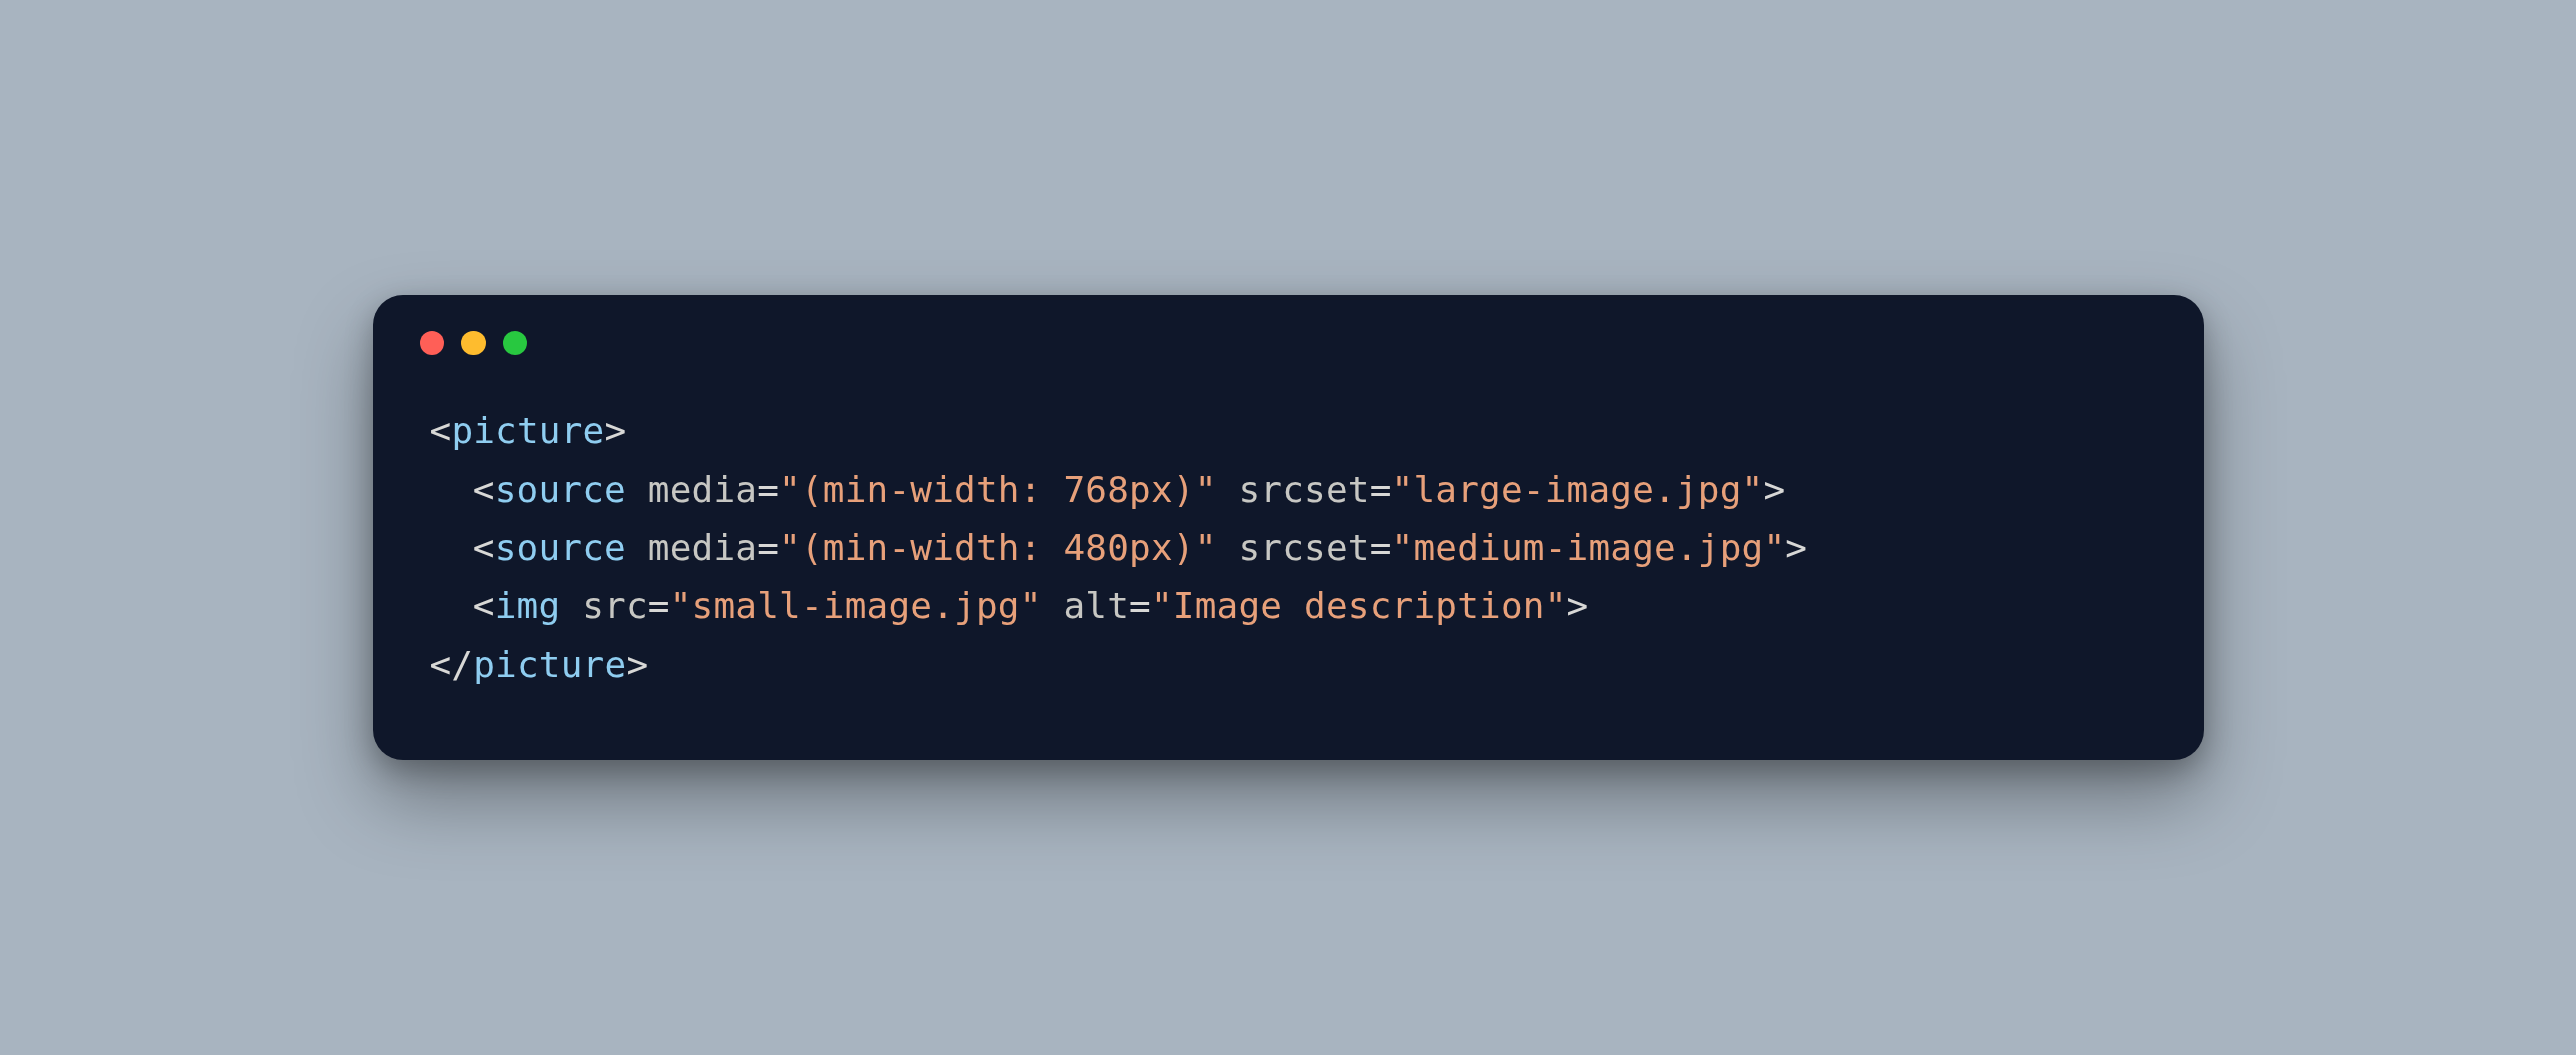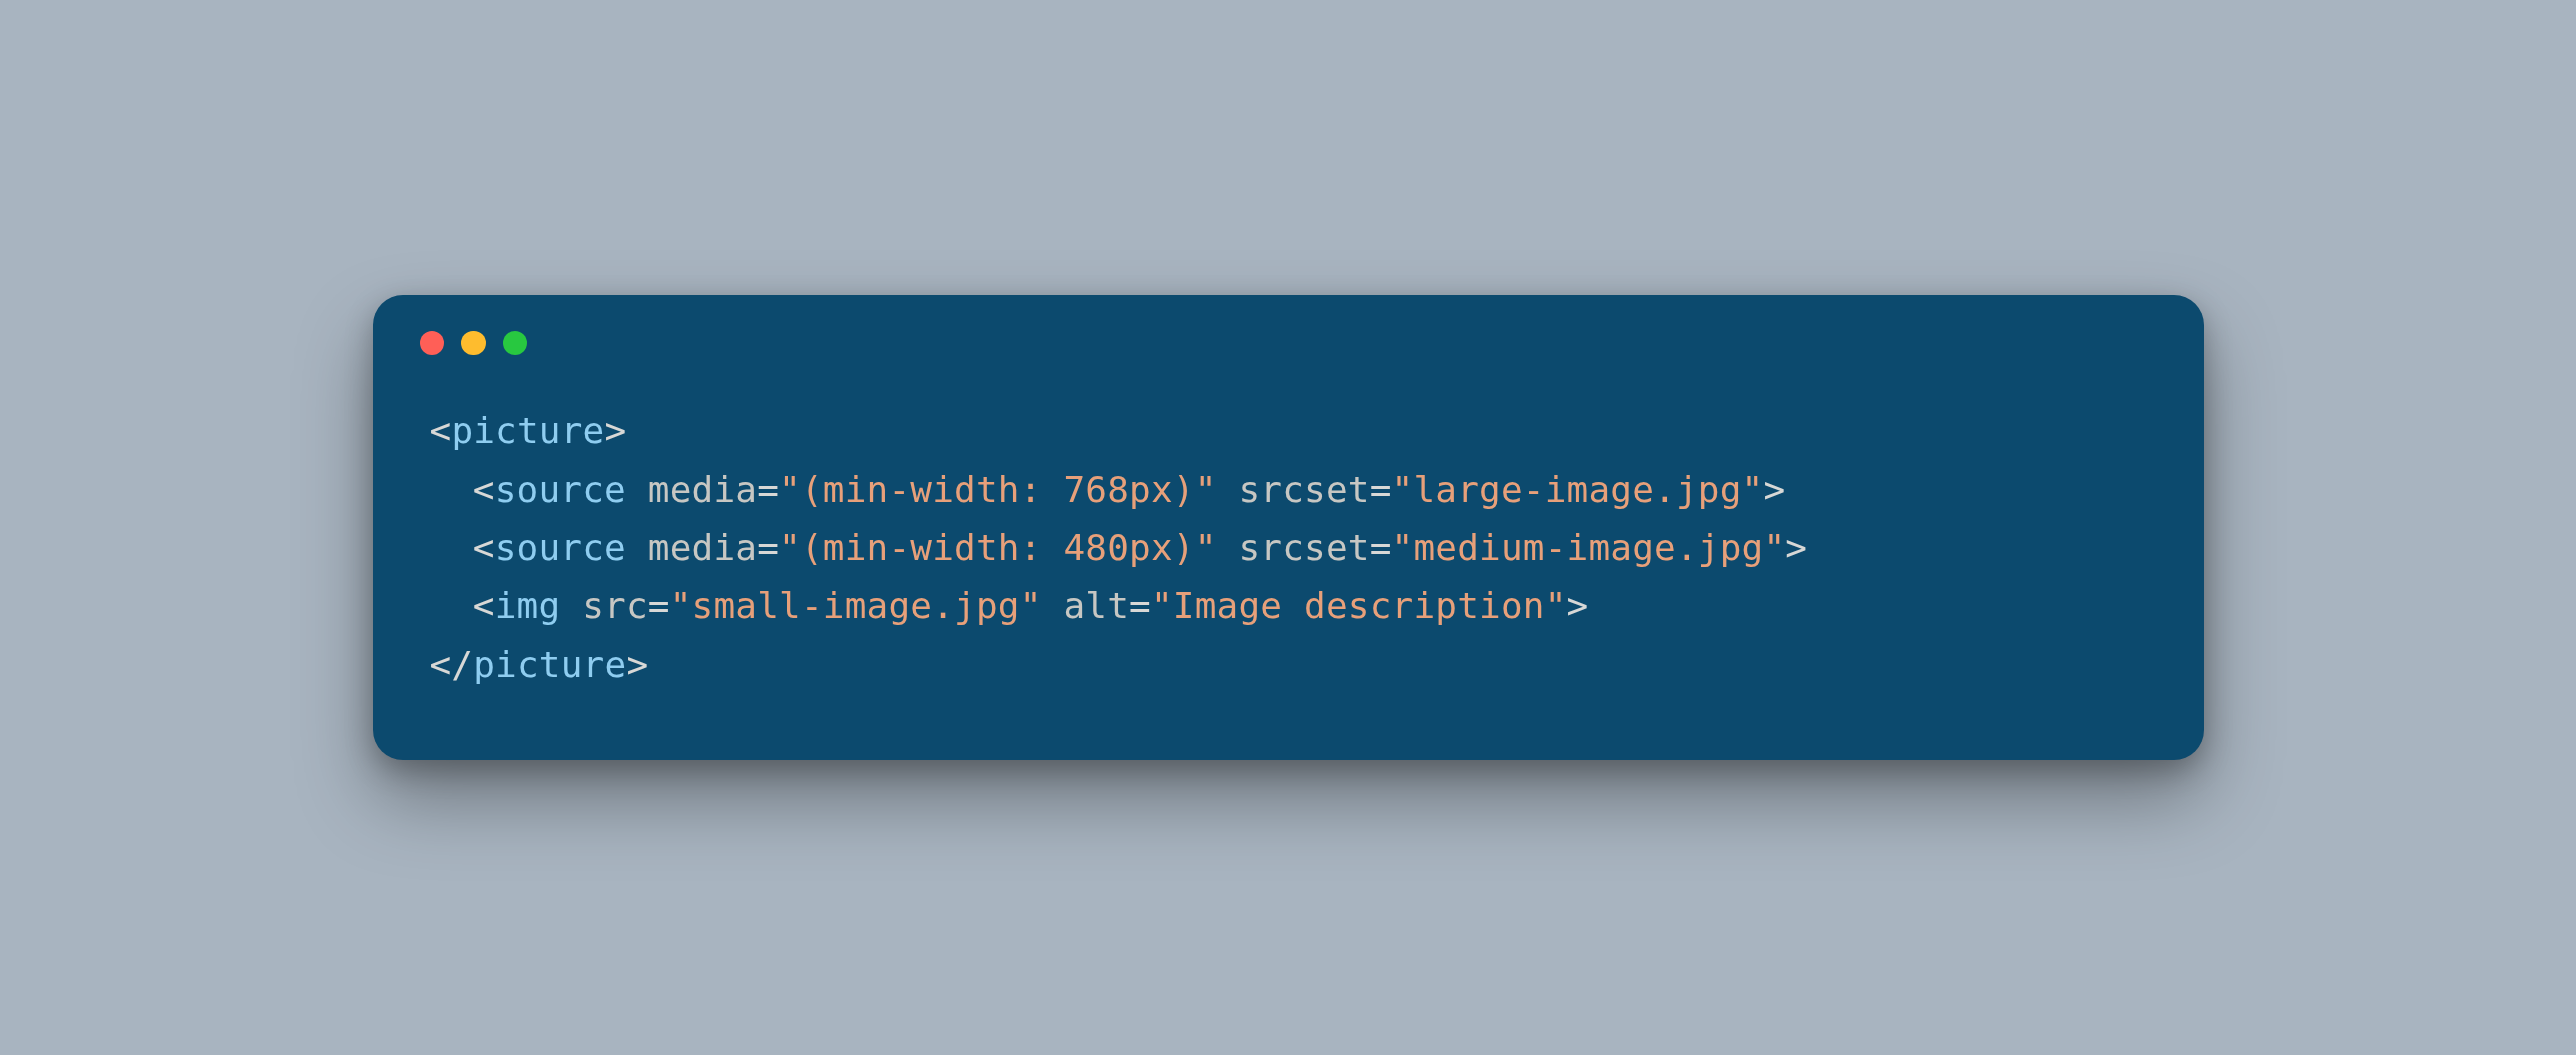--- a/index.html
+++ b/index.html
@@ -7,21 +7,21 @@
     width: 2576px;
     height: 1055px;
     background: #a8b4c0;
     font-family: ui-monospace, "SF Mono", Menlo, Monaco, Consolas, monospace;
     display: flex;
     align-items: center;
     justify-content: center;
   }
   .window {
     width: 1831px;
-    background: #0c4a6e;
+    background: #0f172a;
     border-radius: 30px;
     box-shadow: 0 38px 76px rgba(0,0,0,0.35), 0 9.5px 28px rgba(0,0,0,0.25);
     padding: 0 0 57px 0;
     overflow: hidden;
   }
   .titlebar {
     display: flex;
     align-items: center;
     gap: 17px;
     padding: 36px 47px 19px 47px;

